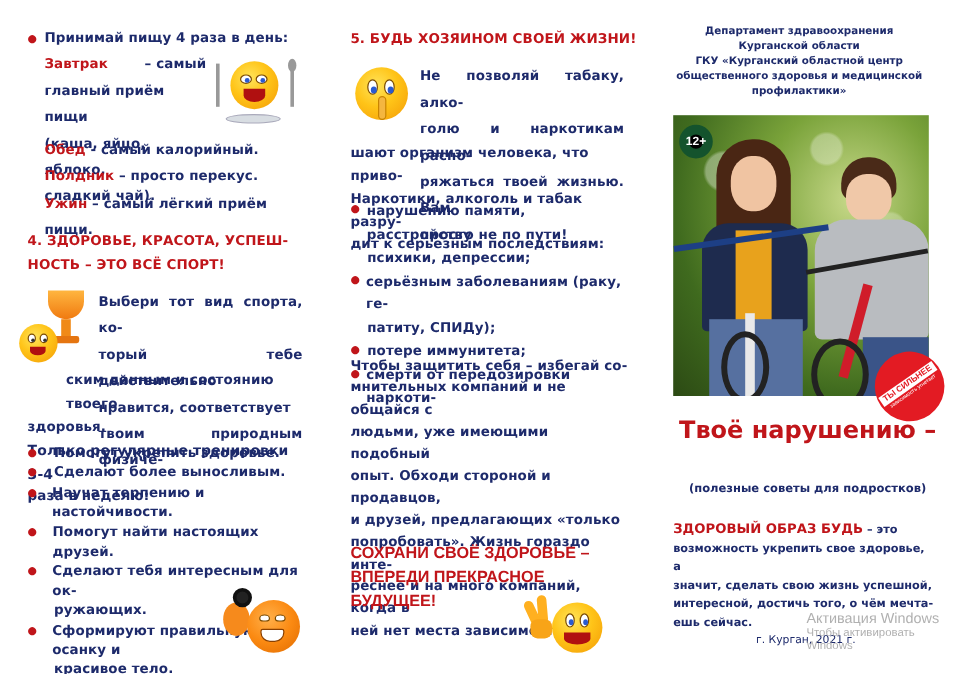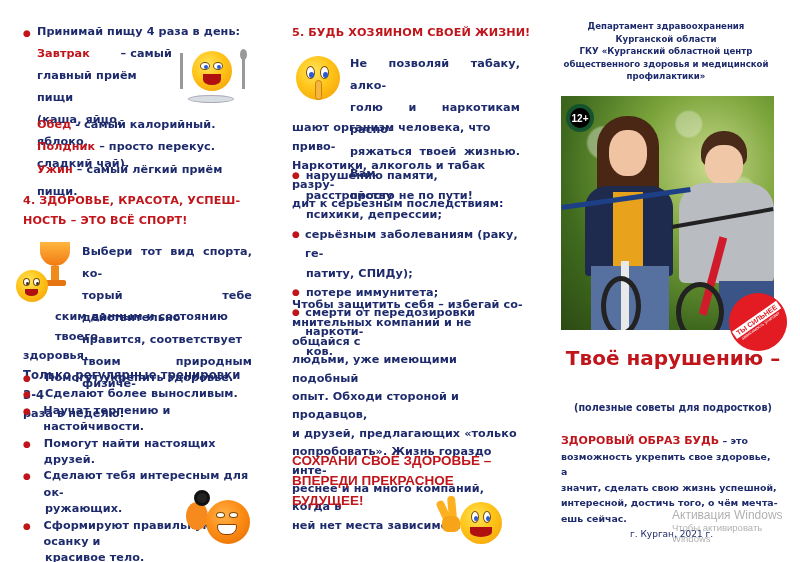--- a/index.html
+++ b/index.html
@@ -18,21 +18,21 @@
     background: radial-gradient(circle at 40% 35%, #ffe45a 0%, #ffc418 45%, #f39a06 100%); }
   .smiley.orange { background: radial-gradient(circle at 40% 35%, #ffb04a 0%, #fb8a12 50%, #e06a00 100%); }
   .eye { position: absolute; background: #fff; border-radius: 50%; border: 1px solid #7a4a00; }
   .pupil { position: absolute; background: #2a5ad0; border-radius: 50%; }
   .mouth { position: absolute; background: #b01010; border-radius: 0 0 50% 50%; }
 
   
   .photo { position: absolute; left: 561px; top: 96px; width: 213px; height: 234px; overflow: hidden;
     background: radial-gradient(ellipse at 70% 30%, #c8d98a 0%, #7aa33a 35%, #3f6a1e 70%, #2c4a14 100%); }
   .badge-12 { position: absolute; left: 566px; top: 104px; width: 28px; height: 28px; border-radius: 50%;
-    background: #000000; border: 4px solid #14532d; color: #fff; font-size: 10px; font-weight: bold;
+    background: #000000; border: 8px solid #14532d; color: #fff; font-size: 10px; font-weight: bold;
     font-family: "Liberation Sans", sans-serif; display: flex; align-items: center; justify-content: center; }
   .stronger { position: absolute; left: 729px; top: 293px; width: 58px; height: 58px; border-radius: 50%;
     background: #e31b23; color: #fff; transform: rotate(-35deg); display: flex; flex-direction: column;
     align-items: center; justify-content: center; font-family: "Liberation Sans", sans-serif; }
   .stronger .t1 { font-size: 7px; font-weight: bold; background: #fff; color: #e31b23; padding: 0 3px; line-height: 9px; }
   .stronger .t2 { font-size: 4.5px; line-height: 6px; }
 
   .win-watermark { position: absolute; left: 672px; top: 508px; color: rgba(150,150,150,0.75);
     font-family: "Liberation Sans", sans-serif; }
   .win-watermark .l1 { font-size: 12px; }
@@ -187,21 +187,20 @@
       </div>
     <div style="padding-left:14px;">патиту, СПИДу);</div>
     <div style="display:flex;">
         <span class="dot" style="width:14px;">●</span>
         <span>потере иммунитета;</span>
       </div>
     <div style="display:flex;">
         <span class="dot" style="width:14px;">●</span>
         <span>смерти от передозировки наркоти-</span>
       </div>
-    <div style="padding-left:14px;">ков.</div>
   </div>
 
   <div class="abs txt" style="left:22px;top:296px;width:232px;line-height:18.4px;">
     <div>Чтобы защитить себя  – избегай со-</div>
     <div>мнительных компаний и не общайся с</div>
     <div>людьми, уже имеющими подобный</div>
     <div>опыт. Обходи стороной и продавцов,</div>
     <div>и    друзей,   предлагающих  «только</div>
     <div>попробовать». Жизнь гораздо инте-</div>
     <div>реснее и на много компаний, когда в</div>

